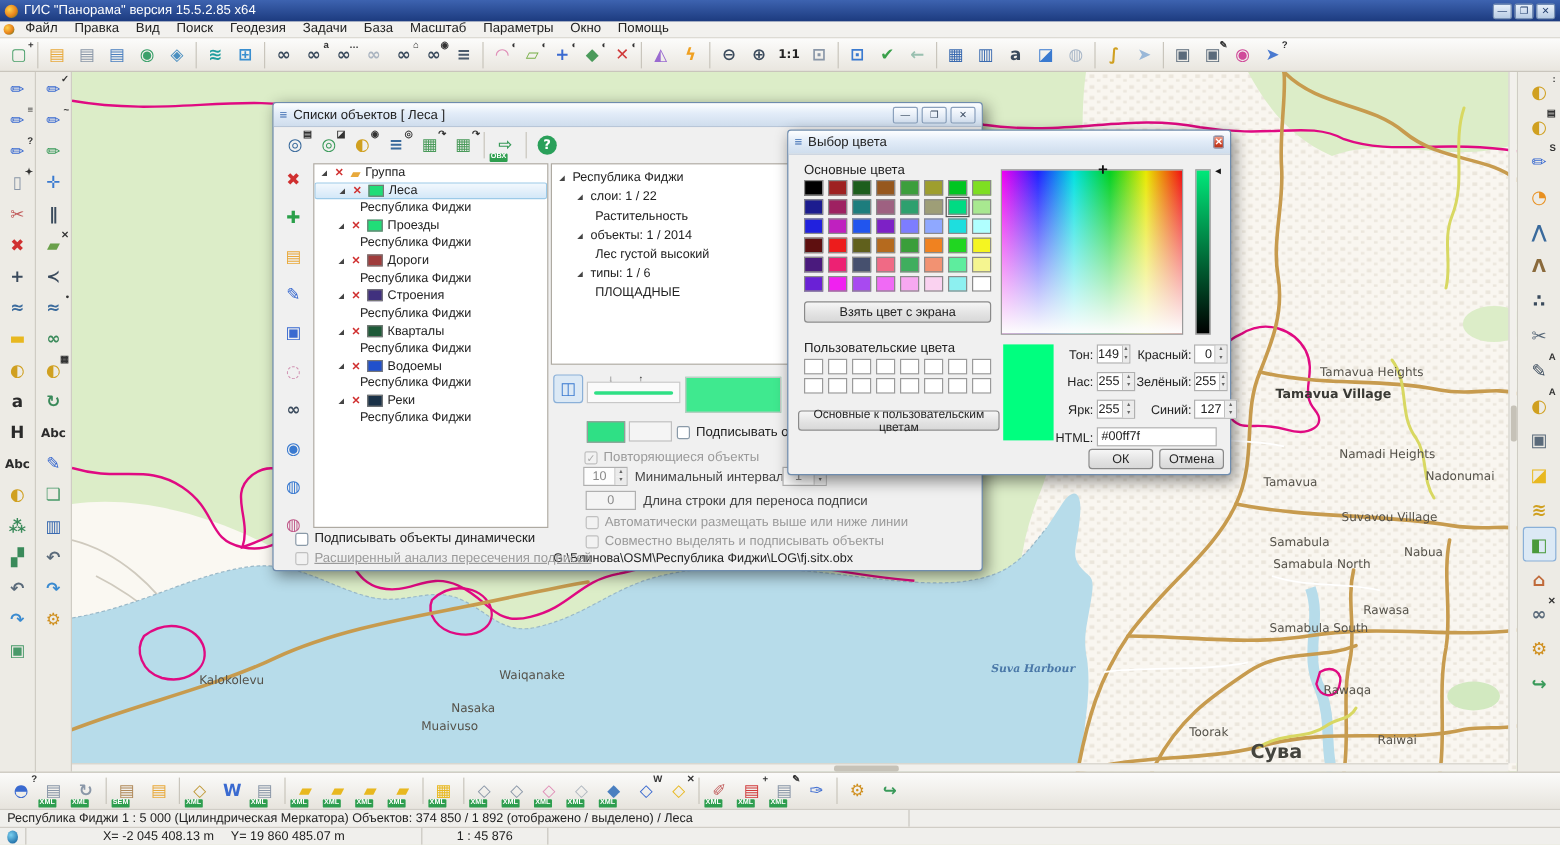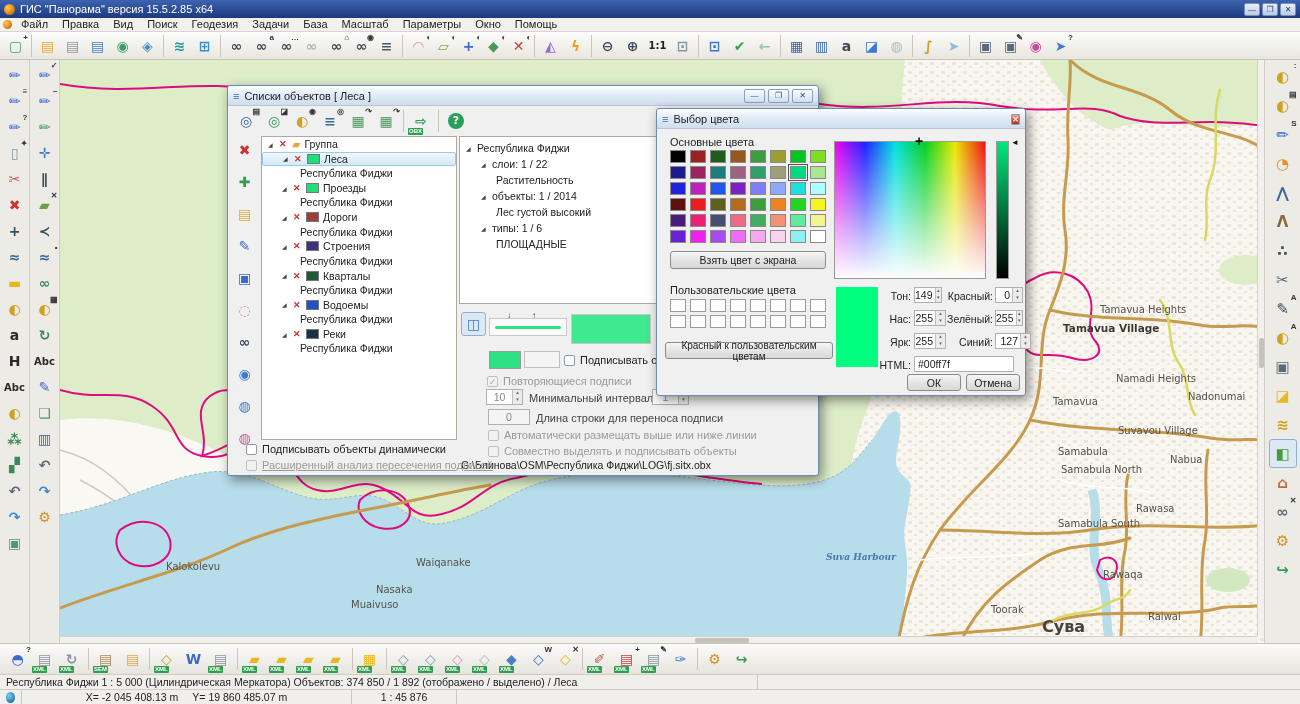--- a/index.html
+++ b/index.html
@@ -750,21 +750,21 @@
   </div>
   <div class="abs" style="left: 343px; top: 228px; width: 80px; height: 30px; border: 1px solid rgb(200, 200, 200); background: rgb(63, 233, 143);" id="fill-preview"></div>
   <div class="abs" style="left: 261px; top: 265px; width: 32px; height: 18px; border: 1px solid rgb(154, 154, 154); background: rgb(47, 224, 133);" id="swatch-preview"></div>
   <div class="abs fieldbox" style="left:296px;top:265px;width:36px;"></div>
   <div class="abs chk" style="left:336px;top:268px;">
     <span class="box"></span>
       <span>Подписывать объекты</span>
   </div>
   <div class="abs chk dis" style="left:259px;top:289px;">
     <span class="box">✓</span>
-      <span>Повторяющиеся подписи</span>
+      <span>Повторяющиеся объекты</span>
   </div>
   <div class="abs spinbox" style="left:258px;top:303px;width:37px;">
     <span class="val" style="color:#8a8a8a;">10</span>
     <span class="spuds">
         <i>▲</i>
         <i>▼</i>
       </span>
   </div>
   <div class="abs" style="left:301px;top:306px;color:#444;">Минимальный интервал (мм)</div>
   <div class="abs spinbox" style="left:424px;top:303px;width:37px;">
@@ -874,21 +874,21 @@
       <span class="csw empty"></span>
       <span class="csw empty"></span>
       <span class="csw empty"></span>
       <span class="csw empty"></span>
       <span class="csw empty"></span>
       <span class="csw empty"></span>
       <span class="csw empty"></span>
       <span class="csw empty"></span>
       <span class="csw empty"></span>
     </div>
-  <div class="btn abs" style="left:8px;top:233px;width:168px;height:17px;font-size:10px;">Красный к пользовательским цветам</div>
+  <div class="btn abs" style="left:8px;top:233px;width:168px;height:17px;font-size:10px;">Основные к пользовательским цветам</div>
   <div class="abs" id="color-preview" style="left: 179px; top: 178px; width: 42px; height: 80px; background: rgb(0, 255, 127);"></div>
 
   <div class="fld-label" style="left:200px;top:181px;width:54px;">Тон:</div>
   <div class="fld-box" style="left:257px;top:178px;width:28px;">
       <span class="val">149</span>
       <span class="spuds">
         <i>▲</i>
         <i>▼</i>
       </span>
     </div>

